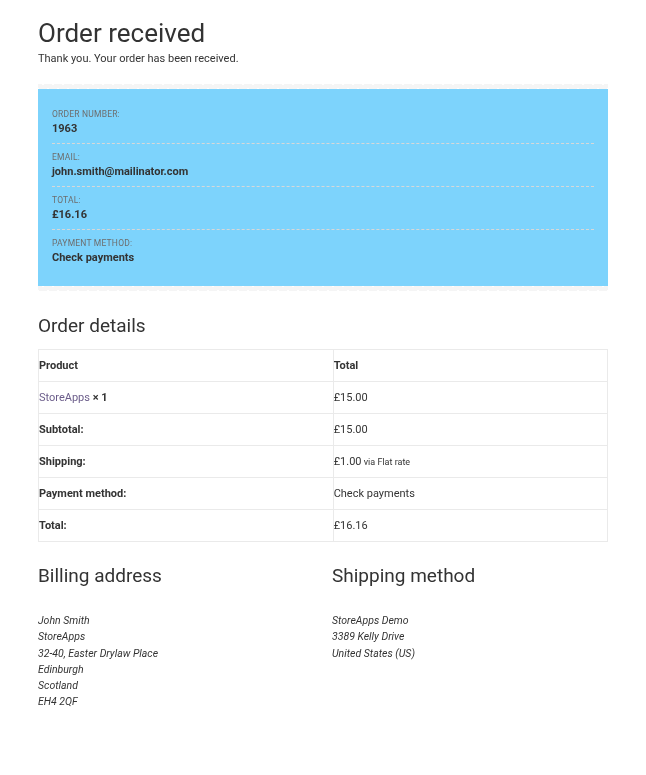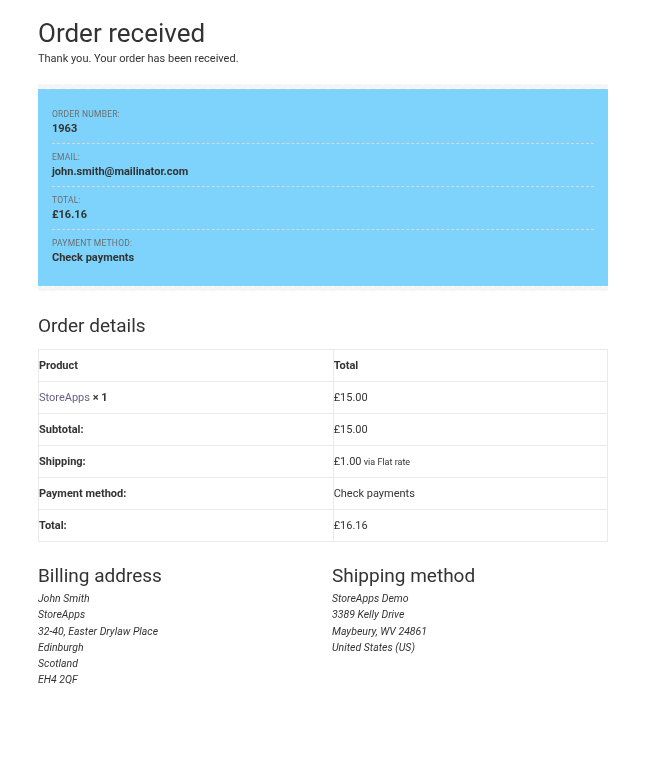--- a/index.html
+++ b/index.html
@@ -24,21 +24,21 @@
   table.order{width:100%;border-collapse:collapse;font-size:11px;margin-bottom:22px}
   table.order th,table.order td{border:1px solid #eaeaea;padding:9px 0;text-align:left;vertical-align:middle}
   table.order thead th{font-weight:700;color:#333;background:#fff}
   table.order td:first-child,table.order tfoot th{font-weight:700;color:#333}
   table.order tbody td:first-child{font-weight:400}
   .prod-link{color:#6b5d8a;text-decoration:none}
   .qty{color:#333;font-weight:700}
   .small{font-size:9px;color:#333;font-weight:400}
   .addr-wrap{display:flex;gap:18px}
   .addr-col{flex:1}
-  .addr-col h2{margin-bottom:4px}
+  .addr-col h2{margin-bottom:26px}
   .addr{font-size:10.5px;font-style:italic;color:#333;line-height:1.55}
 </style>
 </head>
 <body>
 
 <div class="page">
   <h1>Order received</h1>
   <p class="intro">Thank you. Your order has been received.</p>
 
   <div class="summary-box" id="summary-box">
@@ -105,18 +105,17 @@
           <div>Edinburgh</div>
           <div>Scotland</div>
           <div>EH4 2QF</div>
         </div>
     </div>
     <div class="addr-col">
       <h2>Shipping method</h2>
       <div class="addr" id="shipping-addr">
           <div>StoreApps Demo</div>
           <div>3389 Kelly Drive</div>
-          <div>Maybeury, WV 24861</div>
           <div>United States (US)</div>
         </div>
     </div>
   </div>
 </div>
 
 </body></html>

